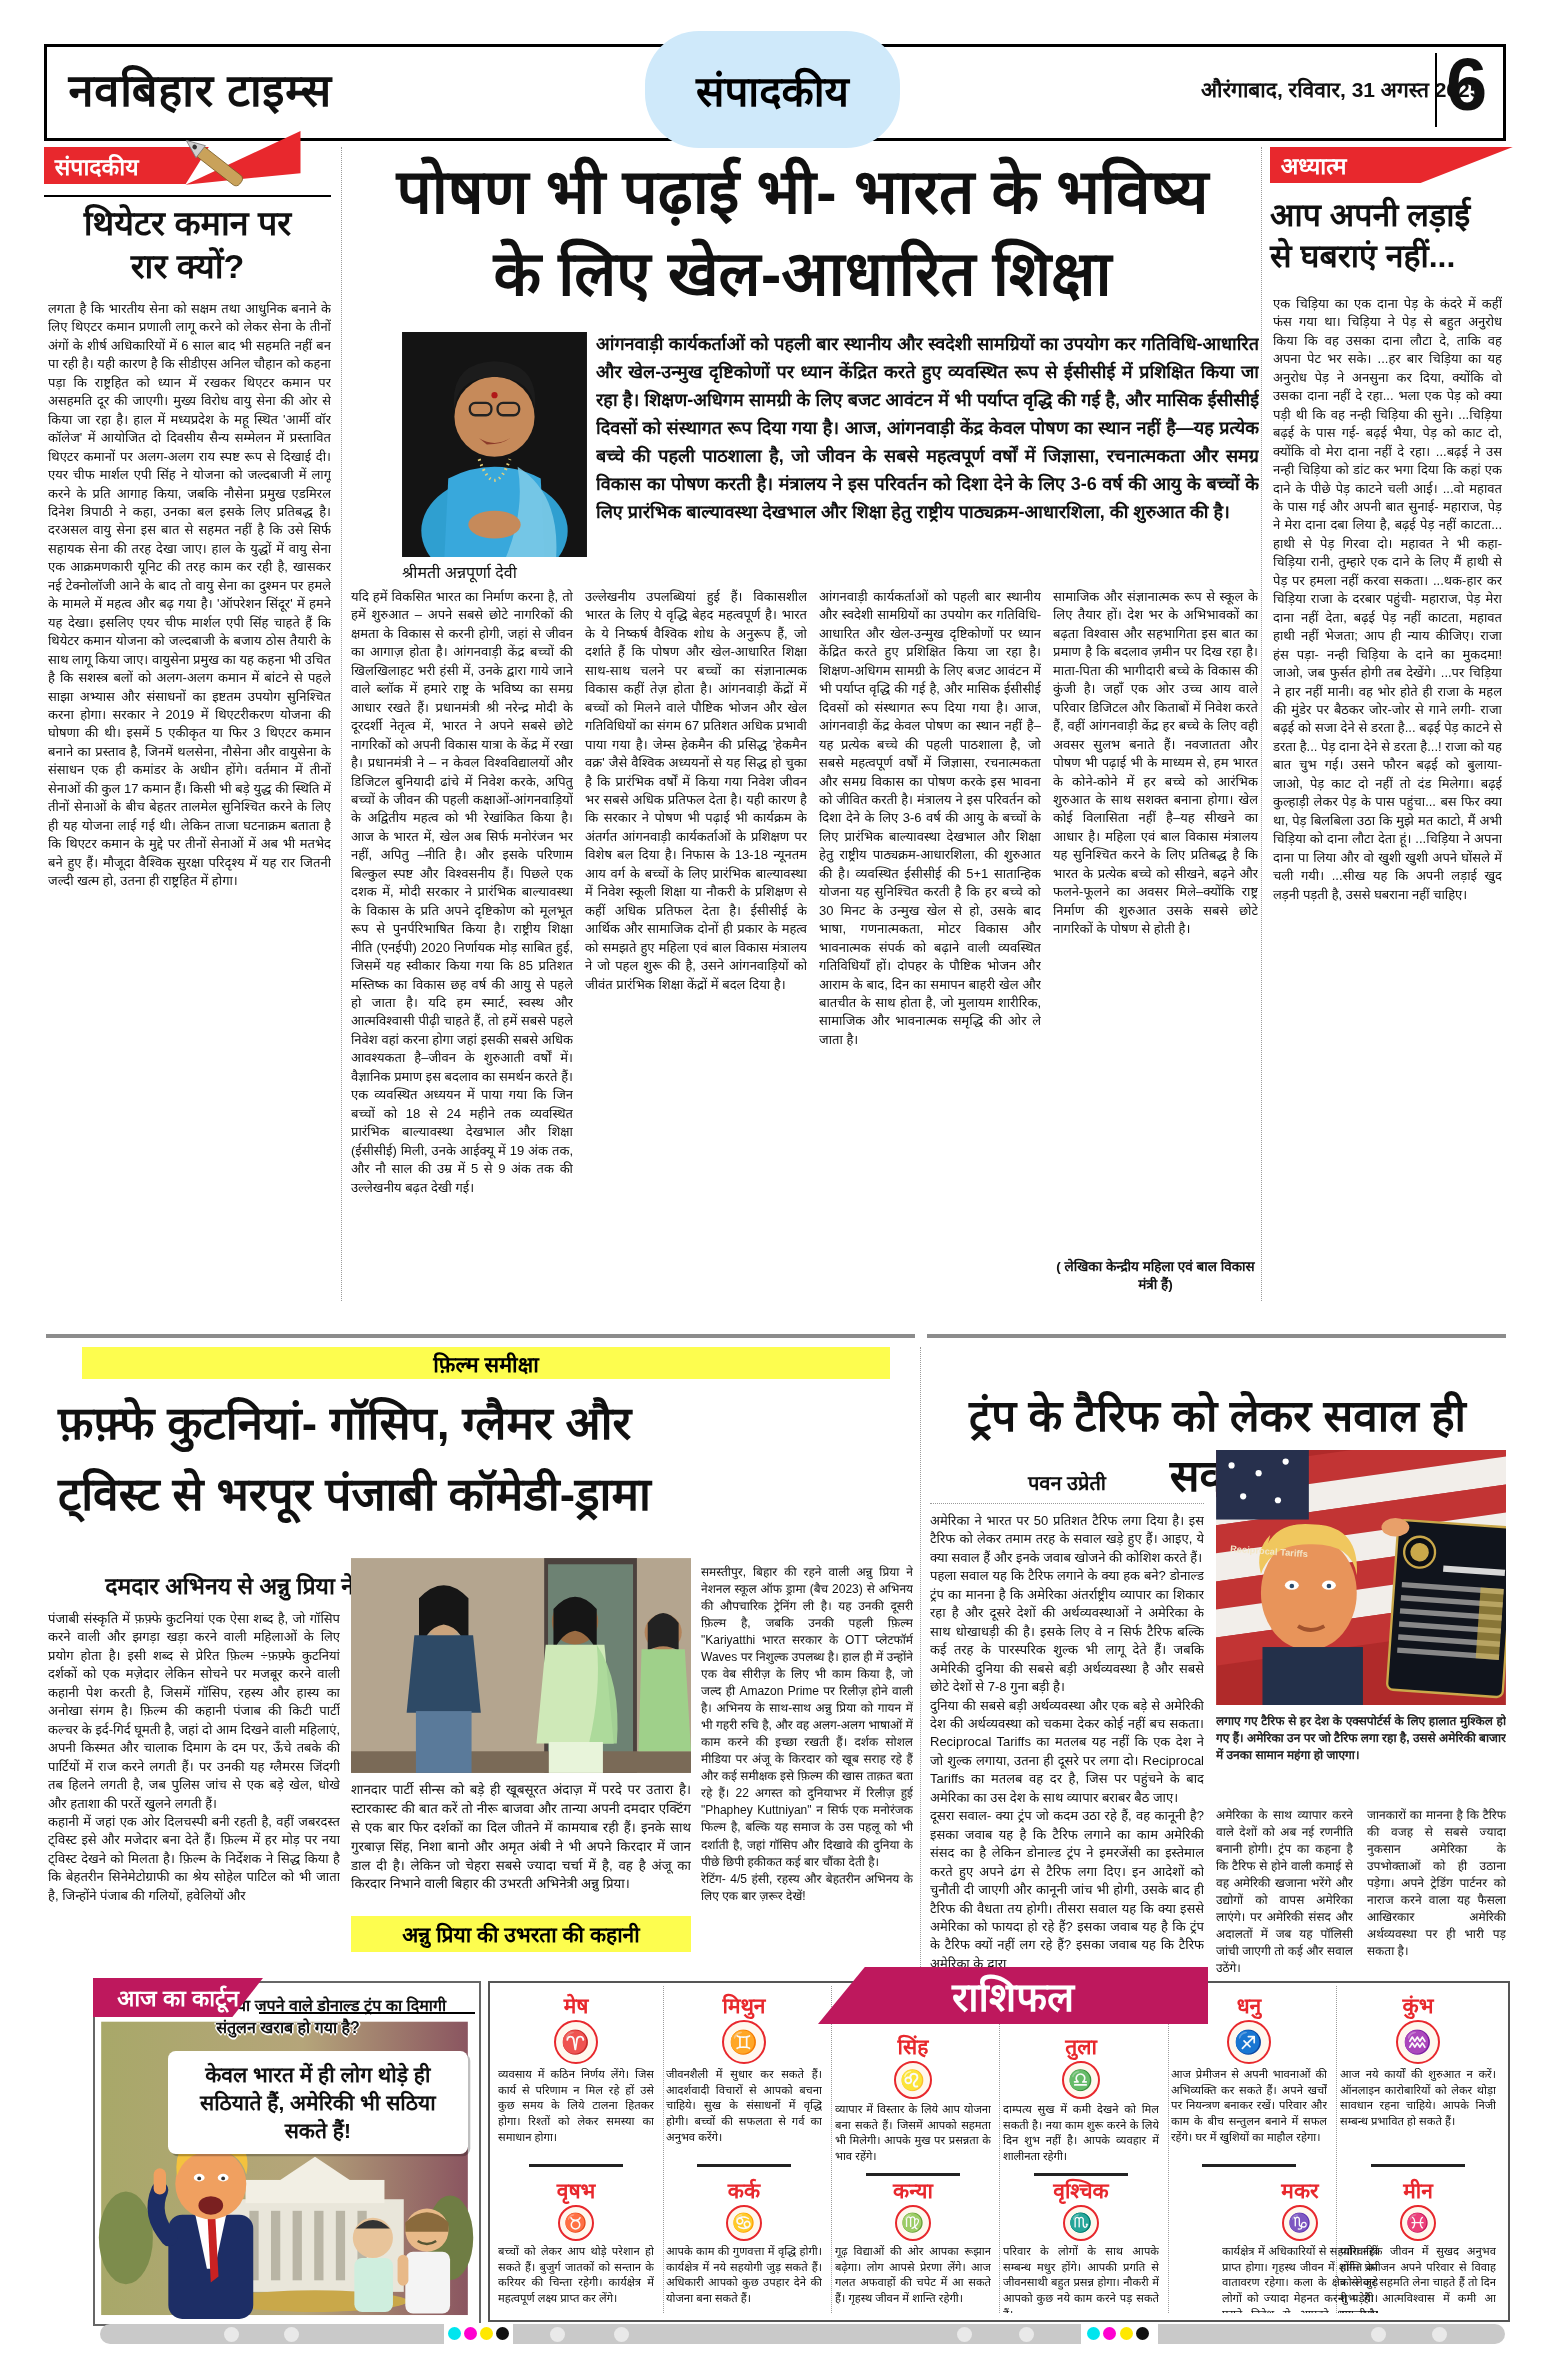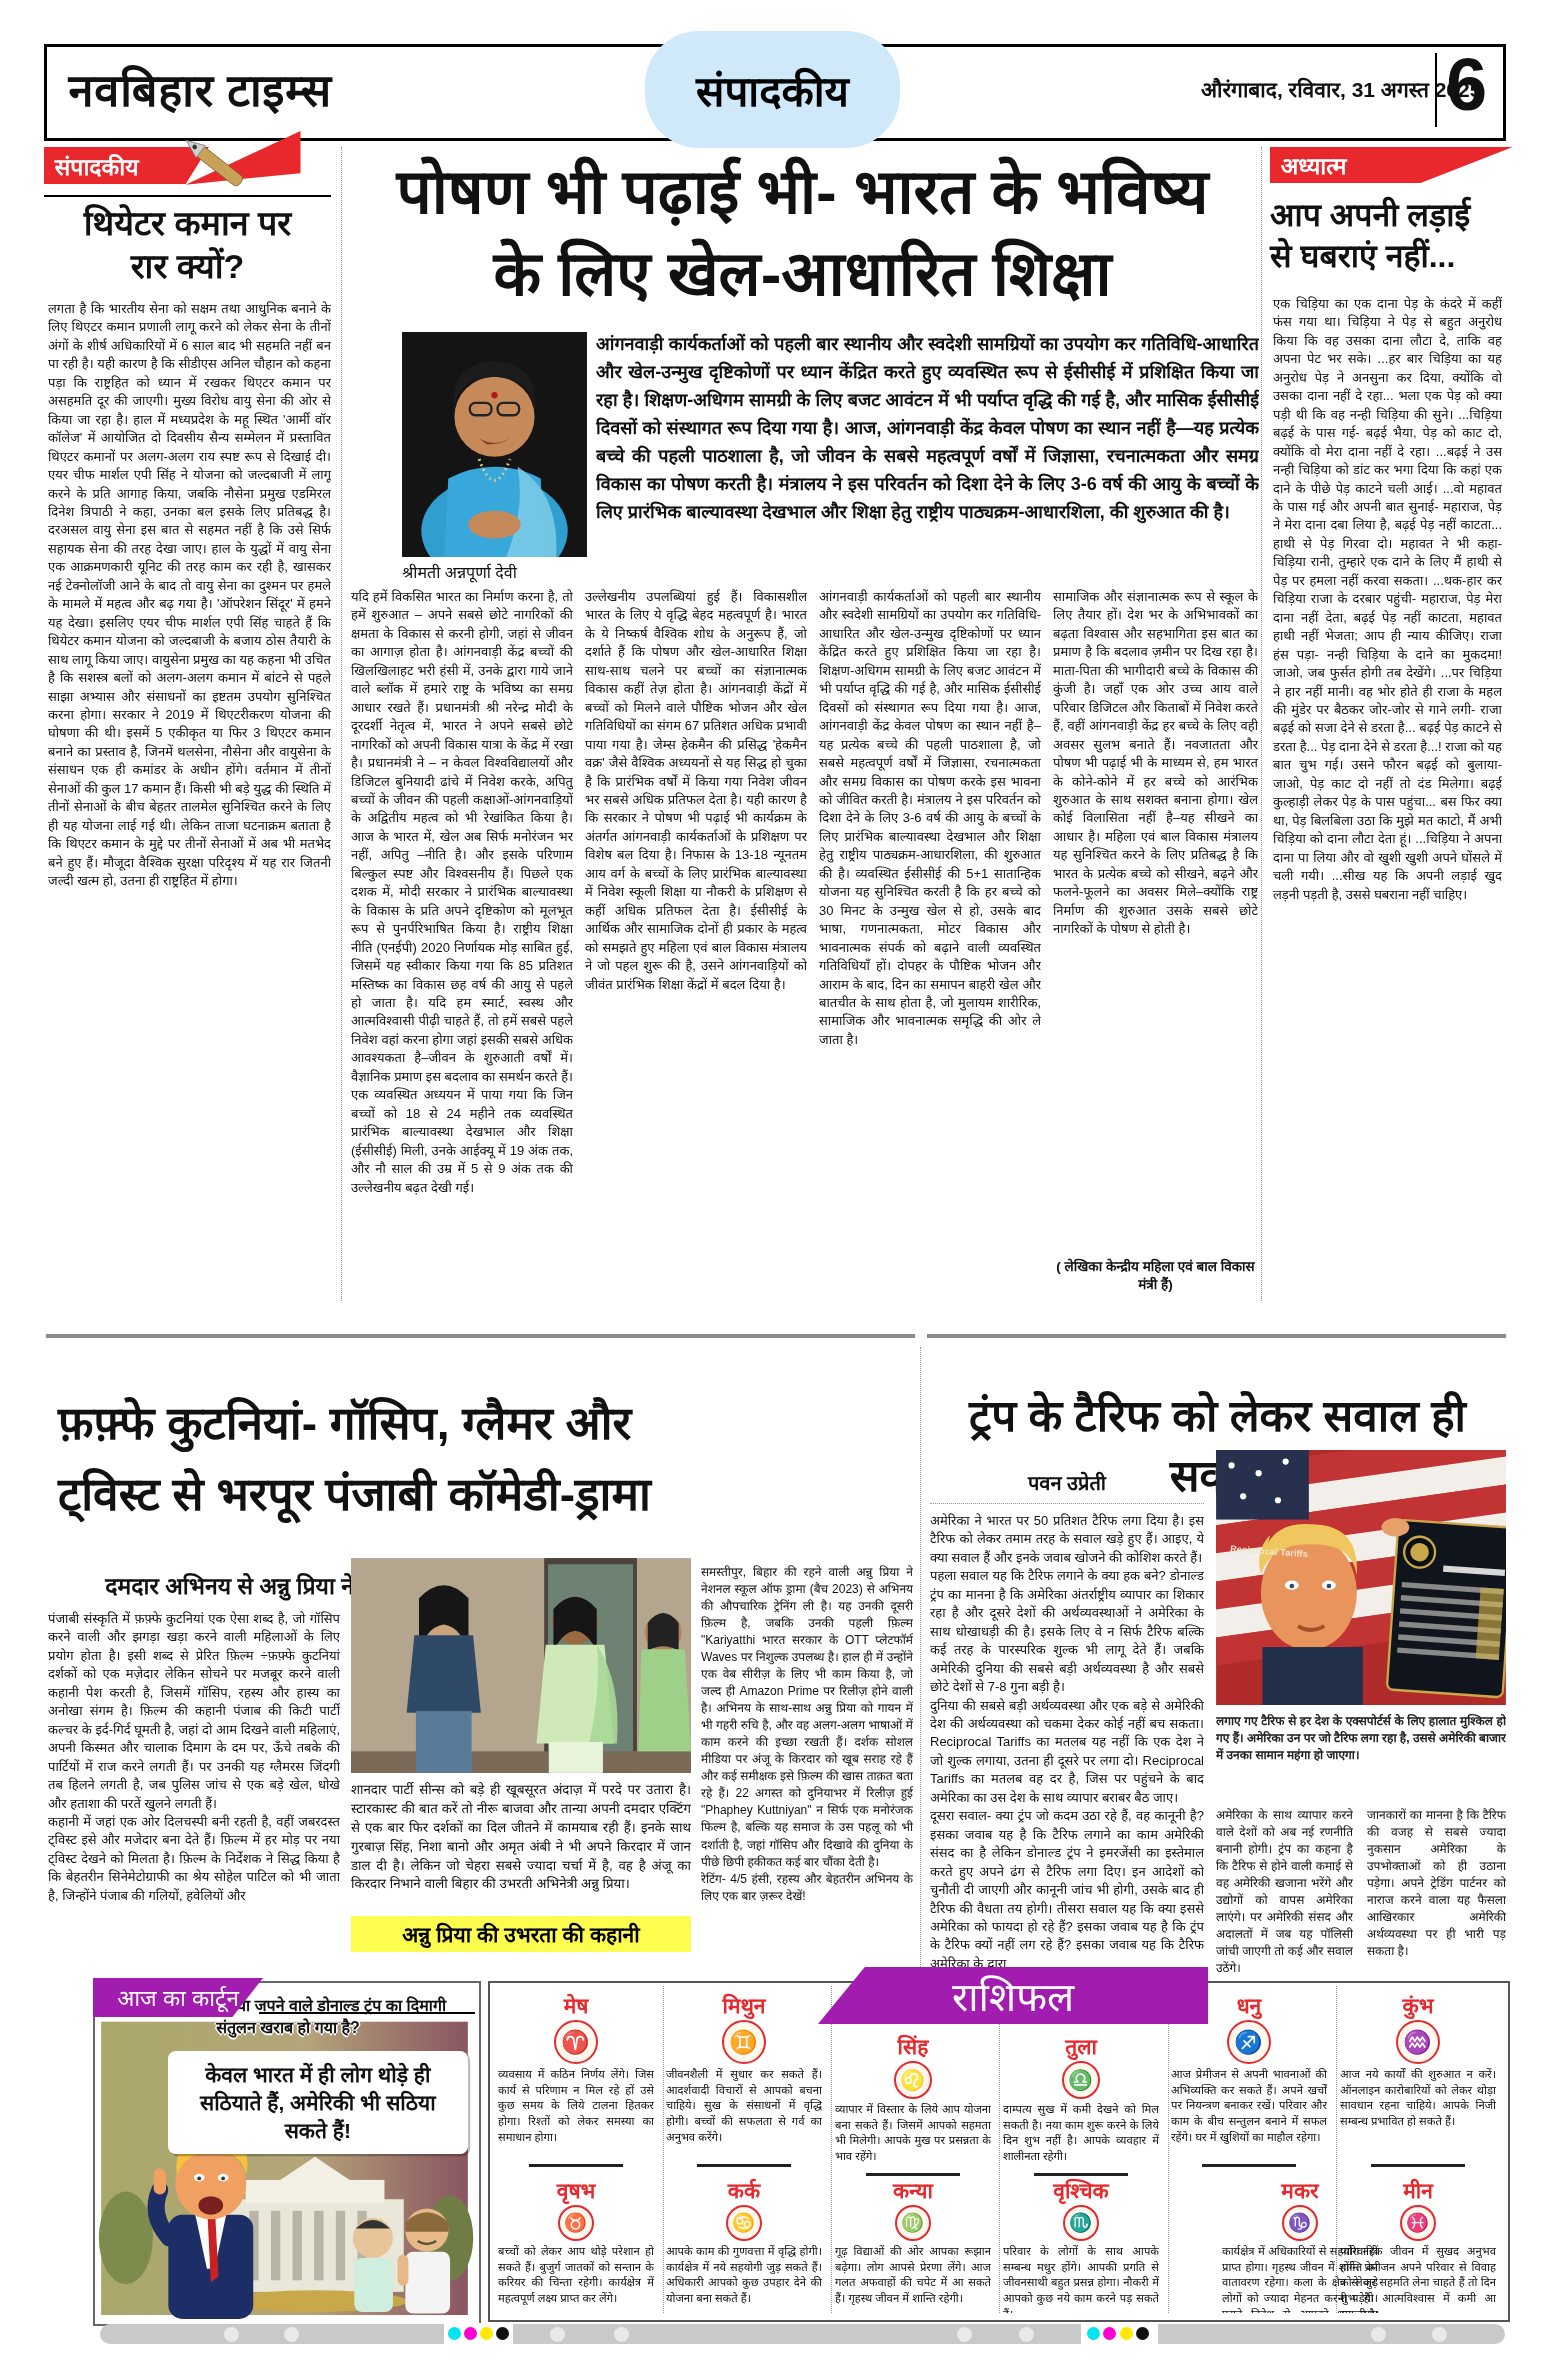--- a/index.html
+++ b/index.html
@@ -14,21 +14,21 @@
   .grayline{background:#8c8c8c;}
   .yellow-strip{background:#fdfd4f;display:flex;align-items:center;justify-content:center;
                 font-weight:bold;color:#000;}
   .sign-cell{position:absolute;text-align:center;}
   .sign-name{color:#e8282d;font-weight:bold;font-size:21px;line-height:1.1;}
   .sign-icon{width:40px;height:40px;margin:3.1px auto;border:2.3px solid #e8282d;border-radius:50%;
              display:flex;align-items:center;justify-content:center;font-size:23px;color:#c77818;
              background:#fff8ee;}
   .sign-text{font-size:11.3px;line-height:1.38;text-align:justify;overflow:hidden;}
   .sign-divider{width:60%;height:2.3px;background:#222;margin:6.2px auto 0;}
-  .banner-black{background:#a21caf;color:#fff;font-weight:normal;display:flex;align-items:center;
+  .banner-black{background:#be185d;color:#fff;font-weight:bold;display:flex;align-items:center;
                 justify-content:center;}
   .circle{position:absolute;border-radius:50%;}
 </style>
 </head>
 <body>
 
 <div class="page">
 
   <div class="abs" style="left:44px;top:44px;width:1456px;height:91px;border:3.9px solid #000;background:#fff;">
     <div class="abs" style="left:21.6px;top:10.8px;font-size:45px;font-weight:bold;letter-spacing:0.8px;">नवबिहार टाइम्स</div>
@@ -88,20 +88,23 @@
   <div class="abs" style="left:1053px;top:1257px;width:205px;font-size:13.5px;font-weight:bold;text-align:center;">( लेखिका केन्द्रीय महिला एवं बाल विकास मंत्री हैं)</div>
 
   <div class="abs red-tab" style="left:1270px;top:147px;width:232px;height:36px;font-size:23px;clip-path:polygon(0 0,100% 0,62% 100%,0 100%);">
     <span>अध्यात्म</span>
   </div>
   <div class="abs" style="left:1270px;top:195px;width:232px;font-size:32px;font-weight:bold;line-height:1.28;white-space:pre-line;">आप अपनी लड़ाई
 से घबराएं नहीं...</div>
   <div class="abs jtext" style="left:1273px;top:295px;width:229px;height:1004px;font-size:13px;">एक चिड़िया का एक दाना पेड़ के कंदरे में कहीं फंस गया था। चिड़िया ने पेड़ से बहुत अनुरोध किया कि वह उसका दाना लौटा दे, ताकि वह अपना पेट भर सके। ...हर बार चिड़िया का यह अनुरोध पेड़ ने अनसुना कर दिया, क्योंकि वो उसका दाना नहीं दे रहा... भला एक पेड़ को क्या पड़ी थी कि वह नन्ही चिड़िया की सुने। ...चिड़िया बढ़ई के पास गई- बढ़ई भैया, पेड़ को काट दो, क्योंकि वो मेरा दाना नहीं दे रहा। ...बढ़ई ने उस नन्ही चिड़िया को डांट कर भगा दिया कि कहां एक दाने के पीछे पेड़ काटने चली आई। ...वो महावत के पास गई और अपनी बात सुनाई- महाराज, पेड़ ने मेरा दाना दबा लिया है, बढ़ई पेड़ नहीं काटता... हाथी से पेड़ गिरवा दो। महावत ने भी कहा- चिड़िया रानी, तुम्हारे एक दाने के लिए मैं हाथी से पेड़ पर हमला नहीं करवा सकता। ...थक-हार कर चिड़िया राजा के दरबार पहुंची- महाराज, पेड़ मेरा दाना नहीं देता, बढ़ई पेड़ नहीं काटता, महावत हाथी नहीं भेजता; आप ही न्याय कीजिए। राजा हंस पड़ा- नन्ही चिड़िया के दाने का मुकदमा! जाओ, जब फुर्सत होगी तब देखेंगे। ...पर चिड़िया ने हार नहीं मानी। वह भोर होते ही राजा के महल की मुंडेर पर बैठकर जोर-जोर से गाने लगी- राजा बढ़ई को सजा देने से डरता है... बढ़ई पेड़ काटने से डरता है... पेड़ दाना देने से डरता है...! राजा को यह बात चुभ गई। उसने फौरन बढ़ई को बुलाया- जाओ, पेड़ काट दो नहीं तो दंड मिलेगा। बढ़ई कुल्हाड़ी लेकर पेड़ के पास पहुंचा... बस फिर क्या था, पेड़ बिलबिला उठा कि मुझे मत काटो, मैं अभी चिड़िया को दाना लौटा देता हूं। ...चिड़िया ने अपना दाना पा लिया और वो खुशी खुशी अपने घोंसले में चली गयी। ...सीख यह कि अपनी लड़ाई खुद लड़नी पड़ती है, उससे घबराना नहीं चाहिए।</div>
 
   <div class="abs grayline" style="left:46px;top:1334px;width:869px;height:3.9px;"></div>
+  <div class="abs yellow-strip" style="left:82px;top:1347px;width:808px;height:32px;font-size:21.6px;">
+    <span>फ़िल्म समीक्षा</span>
+  </div>
   <div class="abs" style="left:58px;top:1388px;width:857px;font-size:46px;font-weight:bold;line-height:1.55;white-space:pre-line;">फ़फ़्फे कुटनियां- गॉसिप, ग्लैमर और
 ट्विस्ट से भरपूर पंजाबी कॉमेडी-ड्रामा</div>
   <div class="abs" style="left:58px;top:1569px;width:432px;text-align:center;font-size:23px;font-weight:bold;">दमदार अभिनय से अन्नु प्रिया ने जीता दिल</div>
   <div class="abs jtext" style="left:48px;top:1610px;width:292px;height:369px;font-size:13px;">पंजाबी संस्कृति में फ़फ़्फे कुटनियां एक ऐसा शब्द है, जो गॉसिप करने वाली और झगड़ा खड़ा करने वाली महिलाओं के लिए प्रयोग होता है। इसी शब्द से प्रेरित फ़िल्म ÷फ़फ़्फे कुटनियां दर्शकों को एक मज़ेदार लेकिन सोचने पर मजबूर करने वाली कहानी पेश करती है, जिसमें गॉसिप, रहस्य और हास्य का अनोखा संगम है। फ़िल्म की कहानी पंजाब की किटी पार्टी कल्चर के इर्द-गिर्द घूमती है, जहां दो आम दिखने वाली महिलाएं, अपनी किस्मत और चालाक दिमाग के दम पर, ऊँचे तबके की पार्टियों में राज करने लगती हैं। पर उनकी यह ग्लैमरस जिंदगी तब हिलने लगती है, जब पुलिस जांच से एक बड़े खेल, धोखे और हताशा की परतें खुलने लगती हैं।
 कहानी में जहां एक ओर दिलचस्पी बनी रहती है, वहीं जबरदस्त ट्विस्ट इसे और मजेदार बना देते हैं। फ़िल्म में हर मोड़ पर नया ट्विस्ट देखने को मिलता है। फ़िल्म के निर्देशक ने सिद्ध किया है कि बेहतरीन सिनेमेटोग्राफी का श्रेय सोहेल पाटिल को भी जाता है, जिन्होंने पंजाब की गलियों, हवेलियों और</div>
 
   <svg class="abs" style="left:351px;top:1558px;" width="340" height="215" viewBox="0 0 440 278">
     <rect width="440" height="278" fill="#b4a58f"></rect>
     <rect x="250" y="0" width="120" height="278" fill="#4c423e"></rect>
     <rect x="255" y="8" width="110" height="262" fill="#6d8273"></rect>

